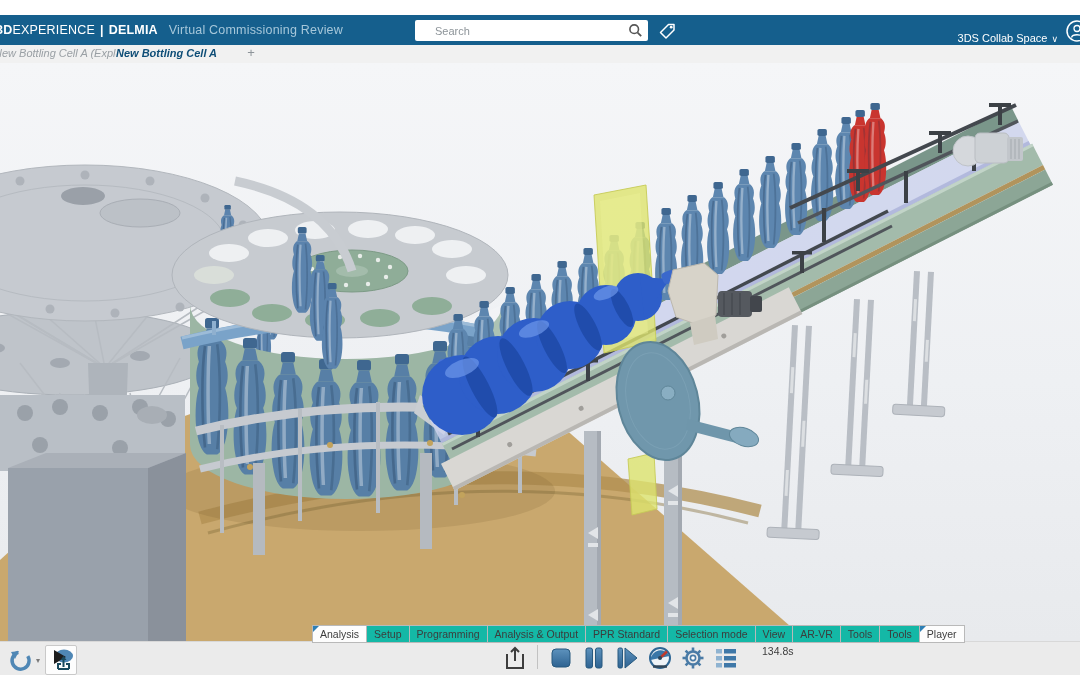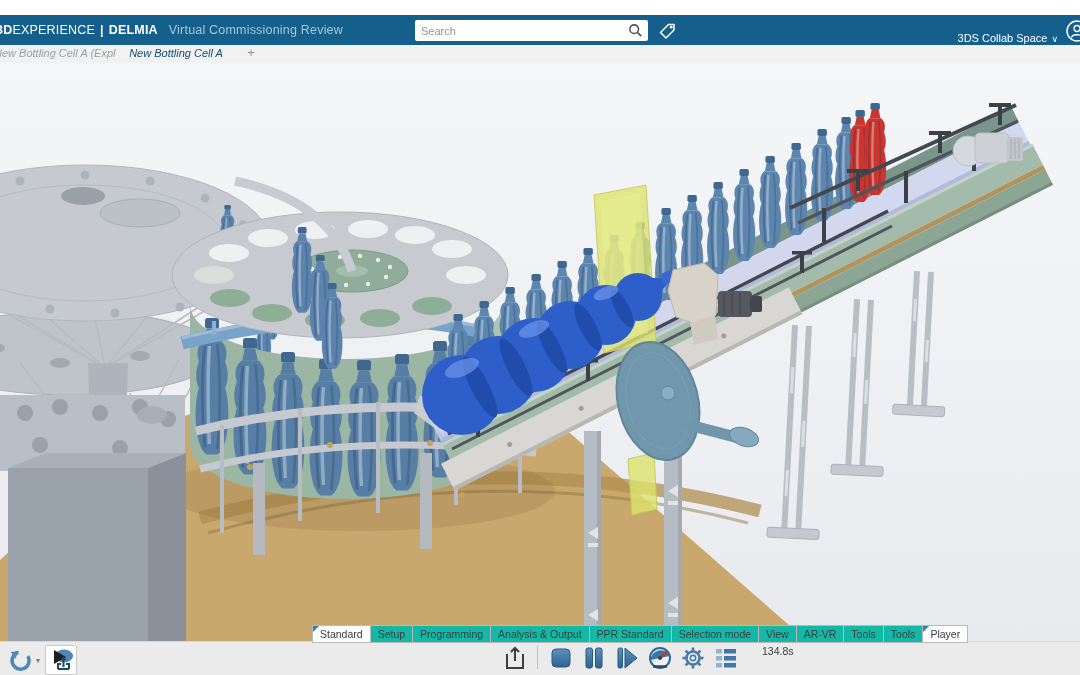--- a/index.html
+++ b/index.html
@@ -5,34 +5,34 @@
   html,body{margin:0;padding:0;background:#fff;}
   body{width:1080px;height:675px;position:relative;overflow:hidden;
        font-family:"Liberation Sans",sans-serif;-webkit-font-smoothing:antialiased;}
   
   .topbar{position:absolute;left:0;top:15px;width:1080px;height:30px;background:#155f8d;overflow:hidden;}
   .brand{position:absolute;left:-4px;top:8px;color:#fff;font-size:12.5px;letter-spacing:.2px;white-space:nowrap;}
   .brand b{font-weight:bold;}
   .brand .sep{margin:0 5px;font-weight:bold;}
   .brand .subtitle{color:#a6c7da;font-weight:normal;margin-left:11px;}
   .searchbox{position:absolute;left:415px;top:5px;width:233px;height:21px;background:#fff;border-radius:2px;}
-  .searchbox input{position:absolute;left:4px;top:1px;width:195px;height:17px;border:none;outline:none;
+  .searchbox input{position:absolute;left:18px;top:1px;width:195px;height:17px;border:none;outline:none;
        font-size:11px;font-family:"Liberation Sans",sans-serif;color:#444;background:transparent;}
   .searchbox input::placeholder{color:#8d9499;}
   .search-ic{position:absolute;right:5px;top:3px;}
   .tag-ic{position:absolute;left:656px;top:5px;}
   .collab{position:absolute;right:22px;top:17px;color:#fff;font-size:11px;white-space:nowrap;}
   .collab .caret{font-size:9px;margin-left:4px;}
   .avatar{position:absolute;right:-9px;top:4px;}
   
   .doctabs{position:absolute;left:0;top:45px;width:1080px;height:18px;background:#f1f1f1;border-bottom:1px solid #e3e3e3;}
   .doctab{position:absolute;top:0;height:18px;line-height:17px;font-size:11px;font-style:italic;color:#9aa0a5;
           white-space:nowrap;overflow:hidden;}
   .doctab.first{left:-6px;width:122px;}
-  .doctab.active{left:116px;width:120px;text-align:center;color:#0f4e77;font-weight:normal;border-bottom:5px solid #0369a1;}
+  .doctab.active{left:116px;width:120px;text-align:left;color:#0f4e77;font-weight:bold;border-bottom:5px solid #0369a1;}
   .doctab-add{position:absolute;left:243px;top:0;width:16px;height:18px;line-height:16px;text-align:center;
           color:#8d9499;font-size:13px;font-style:normal;}
   
   .viewport{position:absolute;left:0;top:63px;width:1080px;height:578px;
      background:linear-gradient(180deg,#f5f6f8 0%,#eef0f3 55%,#e8eaed 100%);overflow:hidden;}
   .viewport svg{display:block;}
   
   .ribbon{position:absolute;left:312px;top:625px;height:16px;display:flex;z-index:5;}
   .rtab{position:relative;height:14px;line-height:14px;padding:1px 7px 1px;font-size:10.5px;color:#3c3c3c;
         background:#14b8a6;border:1px solid #b9b9b9;border-left-width:0;white-space:nowrap;}
@@ -406,21 +406,21 @@
     <rect x="975" y="70" width="34" height="30" rx="5" fill="#cdd1d5" stroke="#b9bdc2"></rect>
     <rect x="1007" y="74" width="16" height="24" rx="2" fill="#c2c6cb"></rect>
     <line x1="1011" y1="76" x2="1011" y2="96" stroke="#aeb3b9" stroke-width="1.5"></line>
     <line x1="1015" y1="76" x2="1015" y2="96" stroke="#aeb3b9" stroke-width="1.5"></line>
     <line x1="1019" y1="76" x2="1019" y2="96" stroke="#aeb3b9" stroke-width="1.5"></line>
   </g>
 </svg>
 </div>
 
 <div class="ribbon">
-  <div class="rtab on">Standard</div>
+  <div class="rtab on">Analysis</div>
   <div class="rtab">Setup</div>
   <div class="rtab">Programming</div>
   <div class="rtab">Analysis &amp; Output</div>
   <div class="rtab">PPR Standard</div>
   <div class="rtab">Selection mode</div>
   <div class="rtab">View</div>
   <div class="rtab">AR-VR</div>
   <div class="rtab">Tools</div>
   <div class="rtab">Tools</div>
   <div class="rtab on">Player</div>

